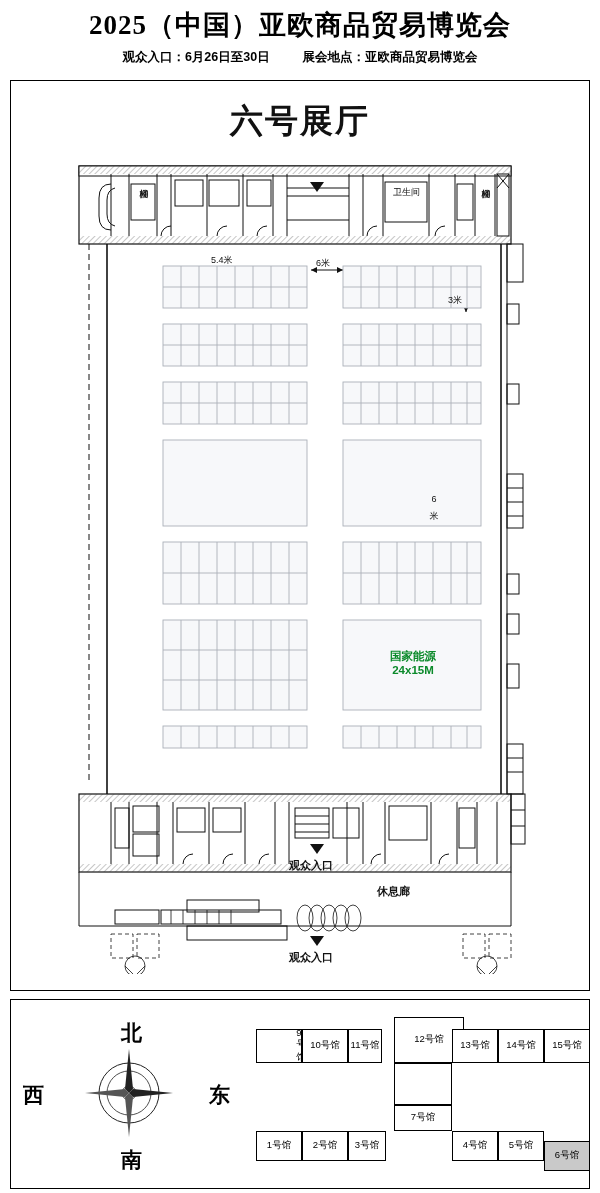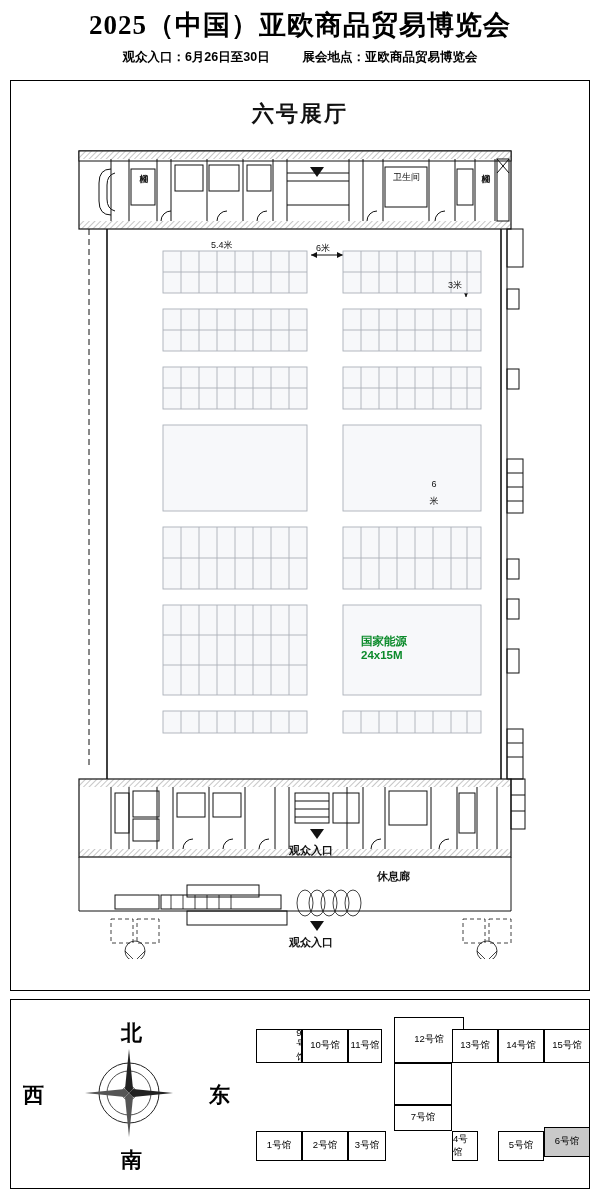--- a/index.html
+++ b/index.html
@@ -46,21 +46,21 @@
     margin: 0 10px;
     border-left: 1.6px solid #000;
     border-right: 1.6px solid #000;
     border-bottom: 1.6px solid #000;
     height: 910px;
   }
   .hall-title {
     text-align: center;
     font-family: "Liberation Serif", serif;
     font-weight: bold;
-    font-size: 22px;
+    font-size: 33px;
     padding-top: 18px;
     letter-spacing: 2px;
   }
 
   
   .plan {
     position: relative;
     width: 580px;
     height: 830px;
   }
@@ -75,21 +75,21 @@
   .plan-label.vert {
     writing-mode: vertical-rl;
     text-orientation: upright;
     letter-spacing: 0px;
   }
   .lbl-bold { font-weight: bold; font-size: 11px; }
   .green {
     color: #0b8a2a;
     font-weight: bold;
     font-size: 11.5px;
-    text-align: left;
+    text-align: center;
     line-height: 1.25;
   }
 
   
   .bottom {
     position: relative;
     margin: 8px 10px 0 10px;
     border: 1.6px solid #000;
     height: 190px;
     display: flex;
@@ -501,17 +501,17 @@
     <div class="hall-box hall-blank" style="left:148px; top:56px; width:58px; height:42px;"></div>
     <div class="hall-box" style="left:148px; top:98px; width:58px; height:26px;">7号馆</div>
 
     <div class="hall-box" style="left:206px; top:22px; width:46px; height:34px;">13号馆</div>
     <div class="hall-box" style="left:252px; top:22px; width:46px; height:34px;">14号馆</div>
     <div class="hall-box" style="left:298px; top:22px; width:46px; height:34px;">15号馆</div>
 
     <div class="hall-box" style="left:10px;  top:124px; width:46px; height:30px;">1号馆</div>
     <div class="hall-box" style="left:56px;  top:124px; width:46px; height:30px;">2号馆</div>
     <div class="hall-box" style="left:102px; top:124px; width:38px; height:30px;">3号馆</div>
-    <div class="hall-box" style="left:206px; top:124px; width:26px; height:30px;">4号馆</div>
+    <div class="hall-box" style="left:206px; top:124px; width:46px; height:30px;">4号馆</div>
     <div class="hall-box" style="left:252px; top:124px; width:46px; height:30px;">5号馆</div>
-    <div class="hall-box highlight" style="left:298px; top:120px; width:46px; height:30px;">6号馆</div>
+    <div class="hall-box highlight" style="left:298px; top:134px; width:46px; height:30px;">6号馆</div>
   </div>
 </div>
 
 </body></html>

